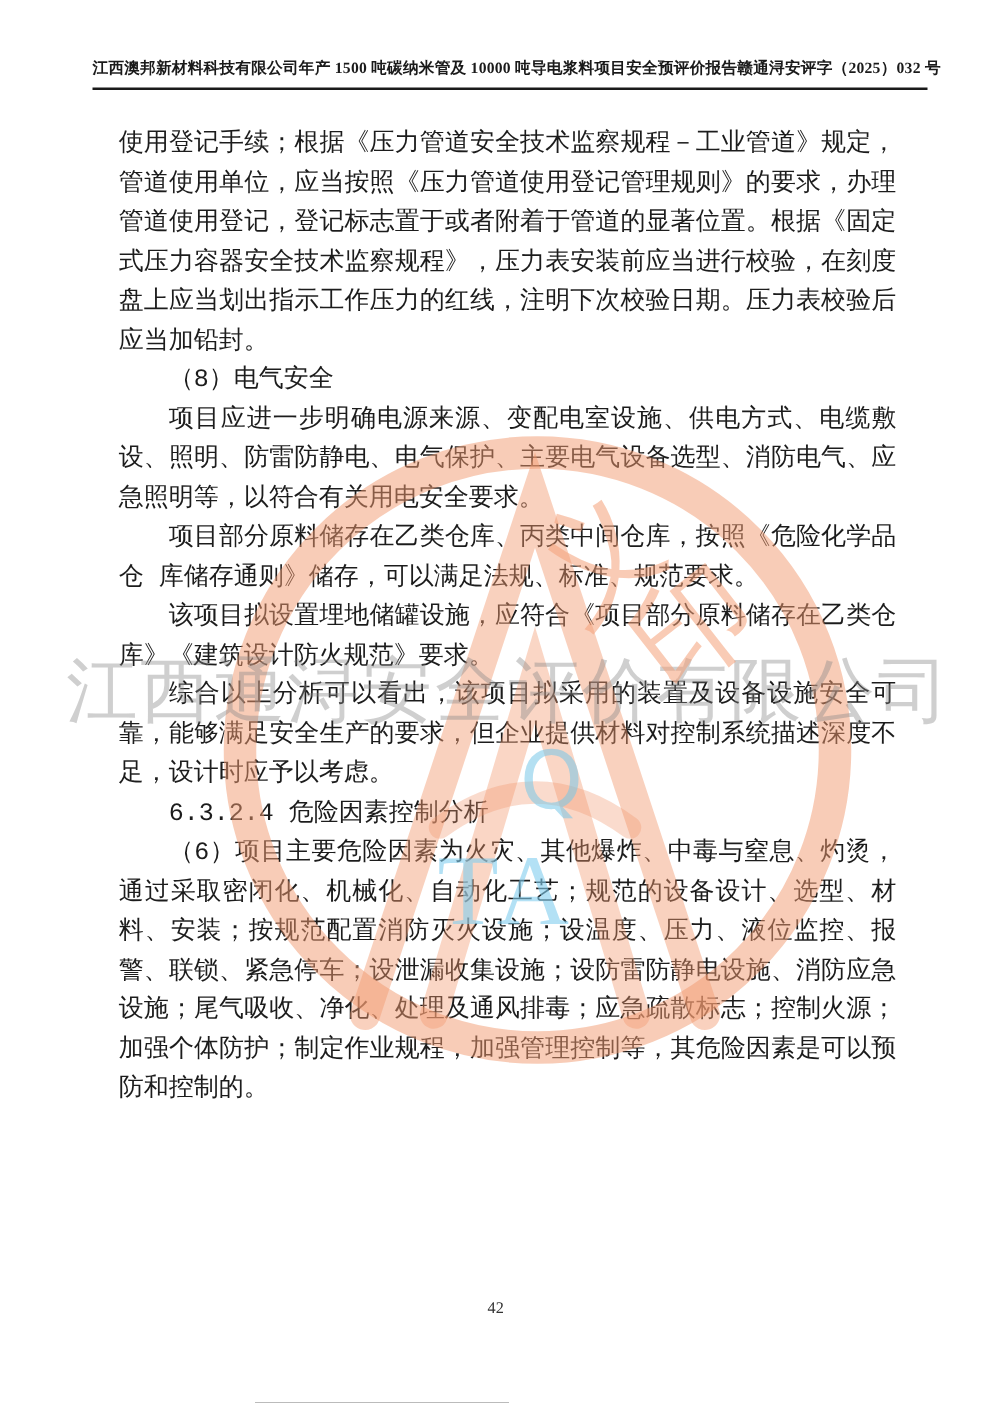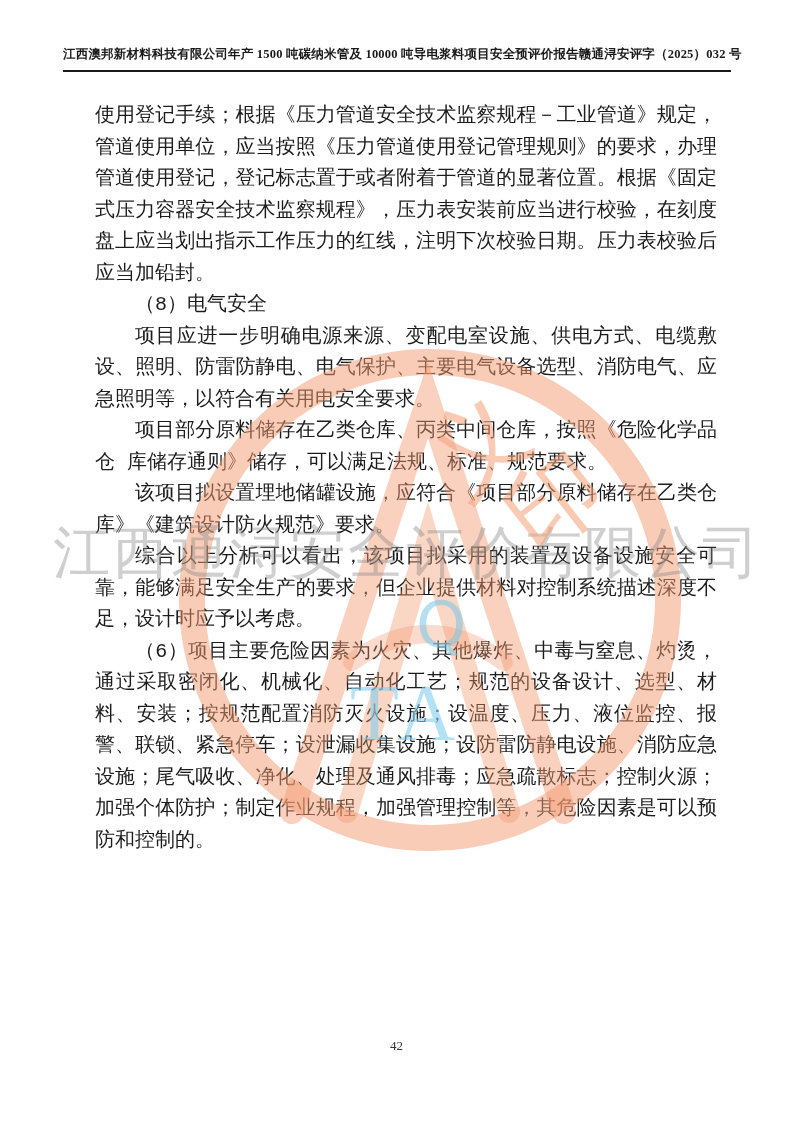--- a/index.html
+++ b/index.html
@@ -6,21 +6,21 @@
   .page{
     position:relative;
     width:793px;height:1122px;
     margin:0 auto;
     background:#ffffff;
     overflow:hidden;
     font-family:"Liberation Serif","DejaVu Serif",serif;
   }
   
   .header{
-    position:absolute;left:63px;top:46px;width:668px;
+    position:absolute;left:74px;top:46px;width:668px;
     font-size:12.5px;font-weight:bold;color:#1a1a1a;
     text-align:center;letter-spacing:0.2px;
     padding-bottom:7px;border-bottom:2px solid #1a1a1a;
     white-space:nowrap;
   }
   
   .bodytext{
     position:absolute;left:95px;top:100px;width:622px;
     font-size:20px;line-height:31.5px;color:#1c1c1c;
     text-align:justify;
@@ -68,20 +68,21 @@
     <span>江西澳邦新材料科技有限公司年产 1500 吨碳纳米管及 10000 吨导电浆料项目安全预评价报告赣通浔安评字（2025）032 号</span>
   </div>
 
   <div class="bodytext">
     <p class="noindent">使用登记手续；根据《压力管道安全技术监察规程－工业管道》规定，管道使用单位，应当按照《压力管道使用登记管理规则》的要求，办理管道使用登记，登记标志置于或者附着于管道的显著位置。根据《固定式压力容器安全技术监察规程》，压力表安装前应当进行校验，在刻度盘上应当划出指示工作压力的红线，注明下次校验日期。压力表校验后应当加铅封。</p>
     <p>（8）电气安全</p>
     <p>项目应进一步明确电源来源、变配电室设施、供电方式、电缆敷设、照明、防雷防静电、电气保护、主要电气设备选型、消防电气、应急照明等，以符合有关用电安全要求。</p>
     <p>项目部分原料储存在乙类仓库、丙类中间仓库，按照《危险化学品仓 库储存通则》储存，可以满足法规、标准、规范要求。</p>
     <p>该项目拟设置埋地储罐设施，应符合《项目部分原料储存在乙类仓库》《建筑设计防火规范》要求。</p>
     <p>综合以上分析可以看出，该项目拟采用的装置及设备设施安全可靠，能够满足安全生产的要求，但企业提供材料对控制系统描述深度不足，设计时应予以考虑。</p>
+    <p>6.3.2.4 危险因素控制分析</p>
     <p>（6）项目主要危险因素为火灾、其他爆炸、中毒与窒息、灼烫，通过采取密闭化、机械化、自动化工艺；规范的设备设计、选型、材料、安装；按规范配置消防灭火设施；设温度、压力、液位监控、报警、联锁、紧急停车；设泄漏收集设施；设防雷防静电设施、消防应急设施；尾气吸收、净化、处理及通风排毒；应急疏散标志；控制火源；加强个体防护；制定作业规程，加强管理控制等，其危险因素是可以预防和控制的。</p>
   </div>
 
   <div class="footer">42</div>
 
   <div class="watermark">
     <svg class="wm-svg" width="793" height="1122" viewBox="0 0 793 1122">
       <circle cx="430" cy="600" r="238" fill="none" stroke-opacity="0.50" stroke-width="26" stroke="#f2996f"></circle>
       <path d="M 292 812 L 428 400 L 564 812" fill="none" stroke-opacity="0.45" stroke-width="24" stroke-linecap="round" stroke="#f2996f"></path>
       <path d="M 347 812 L 428 540 L 509 812" fill="none" stroke-opacity="0.40" stroke-width="22" stroke-linecap="round" stroke="#f2996f"></path>

